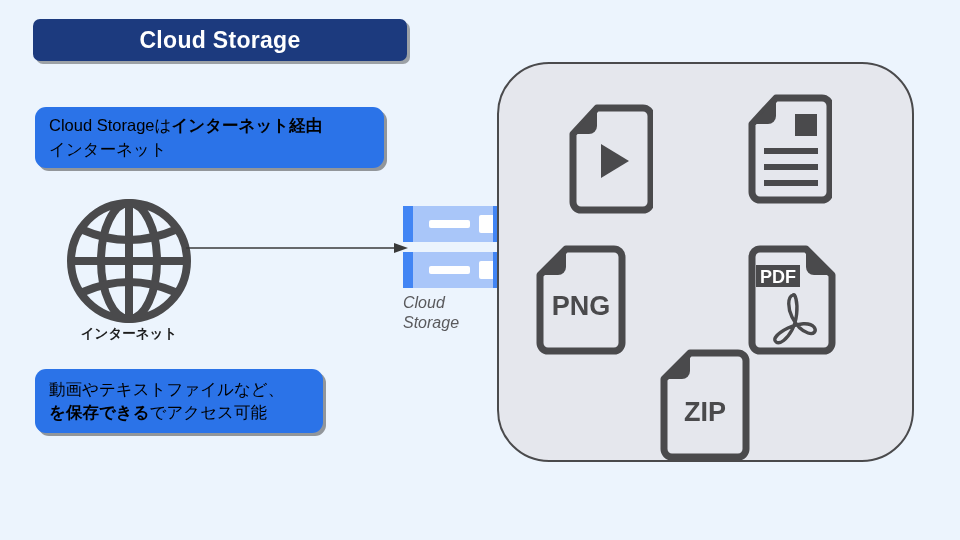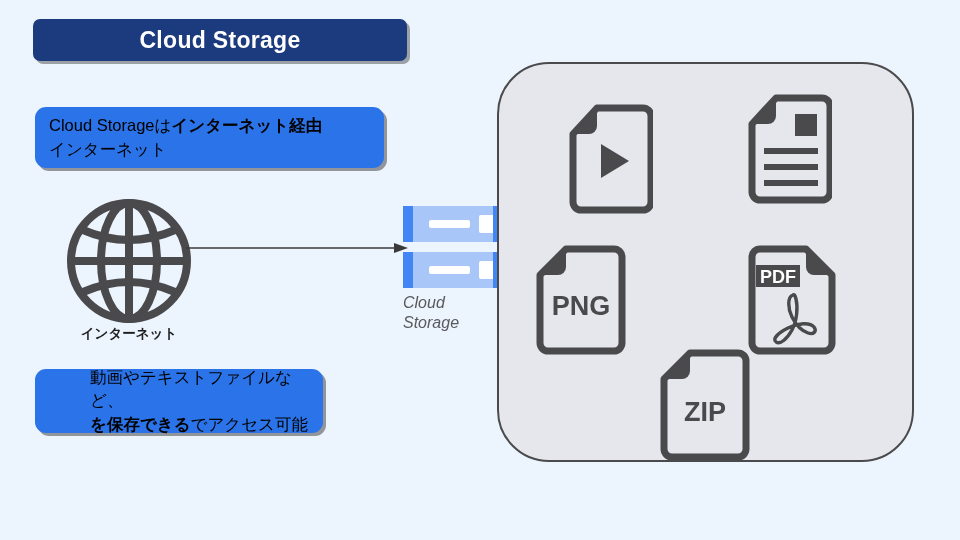--- a/index.html
+++ b/index.html
@@ -66,21 +66,20 @@
     left: 35px;
     top: 107px;
     width: 349px;
     height: 61px;
   }
   #callout-store {
     left: 35px;
     top: 369px;
     width: 288px;
     height: 64px;
-    padding-left: 41px;
   }
 
   
   .globe-wrap {
     position: absolute;
     left: 64px;
     top: 196px;
     width: 130px;
     height: 130px;
   }

